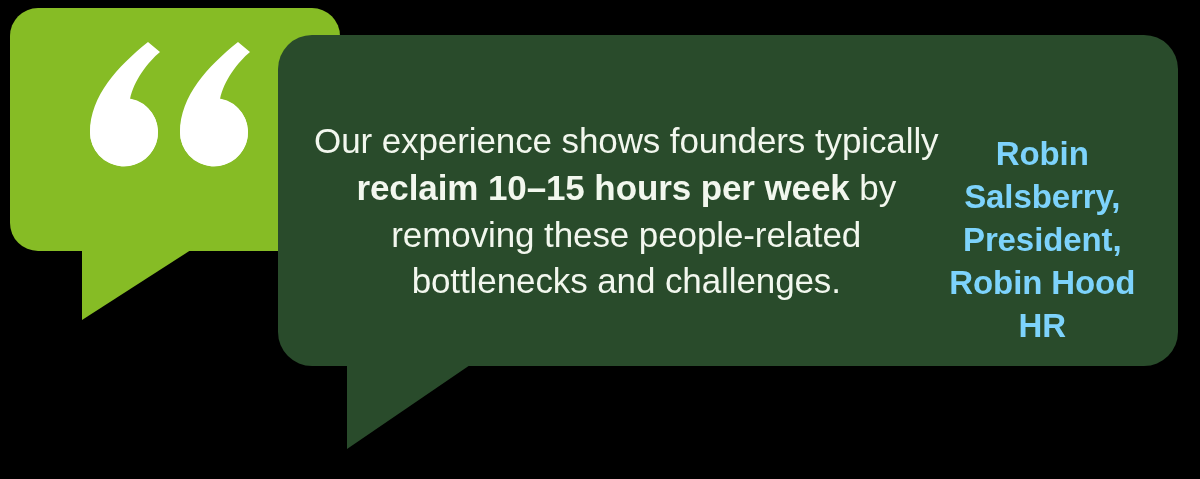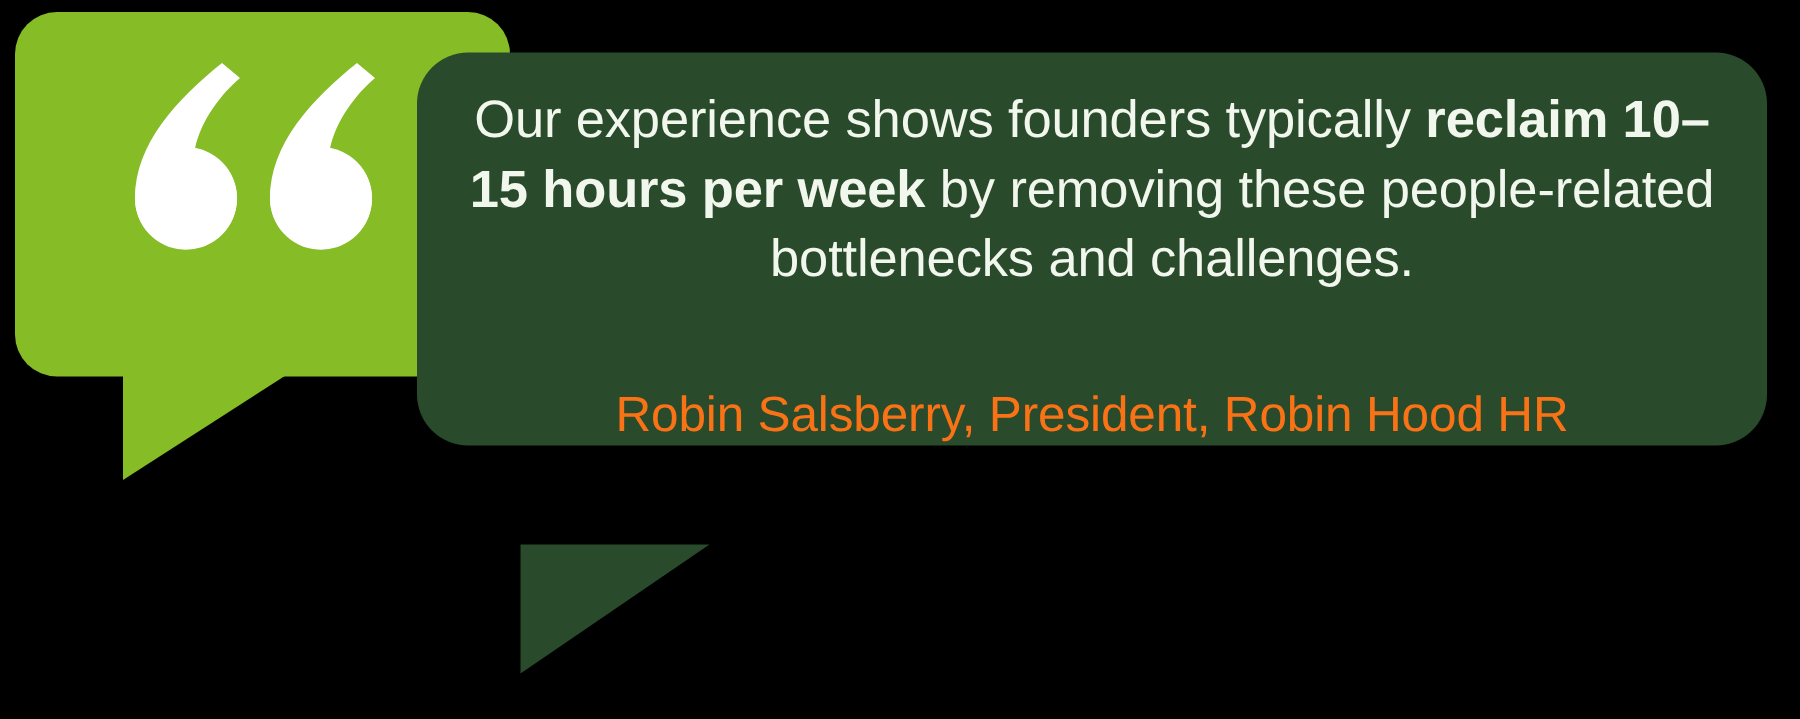--- a/index.html
+++ b/index.html
@@ -53,28 +53,28 @@
     pointer-events: none;
   }
   .quote-mark svg { display: block; }
 
   
   .dark-bubble {
     position: absolute;
     left: 278px;
     top: 35px;
     width: 900px;
-    height: 262px;
+    height: 331px;
     background: #294b2b;
     border-radius: 34px;
     z-index: 2;
     box-sizing: border-box;
     padding: 22px 34px 0 34px;
     display: flex;
-    flex-direction: column;
+    flex-direction: row;
     align-items: center;
   }
   .dark-tail {
     position: absolute;
     left: 347px;
     top: 363px;
     width: 0;
     height: 0;
     border-top: 86px solid #294b2b;
     border-right: 126px solid transparent;
@@ -89,25 +89,25 @@
     text-align: center;
     font-weight: 400;
     letter-spacing: -0.1px;
     max-width: 830px;
     margin: 0;
   }
   .quote-body .emph {
     font-weight: 700;
   }
   .attribution {
-    color: #f97316;
+    color: #7dd3fc;
     font-size: 33px;
     line-height: 1.3;
     text-align: center;
-    font-weight: 400;
+    font-weight: 700;
     letter-spacing: -0.1px;
     margin: 0;
     padding-top: 58px;
   }
 </style>
 </head>
 <body>
 
 <div id="stage">
 

